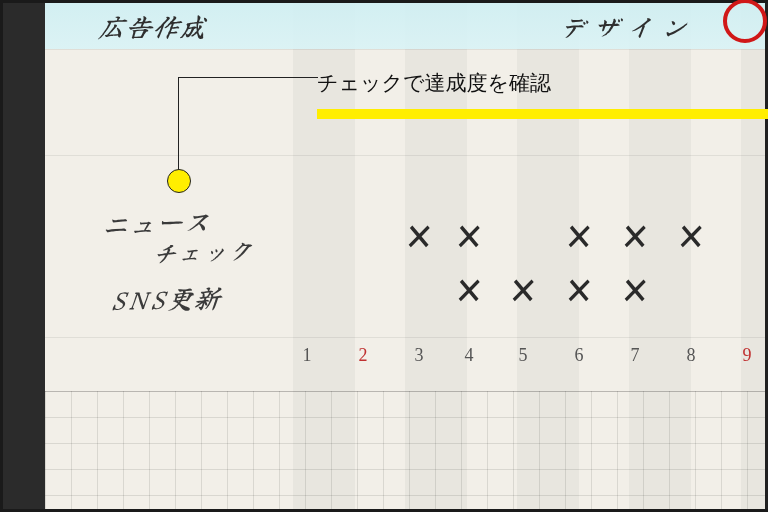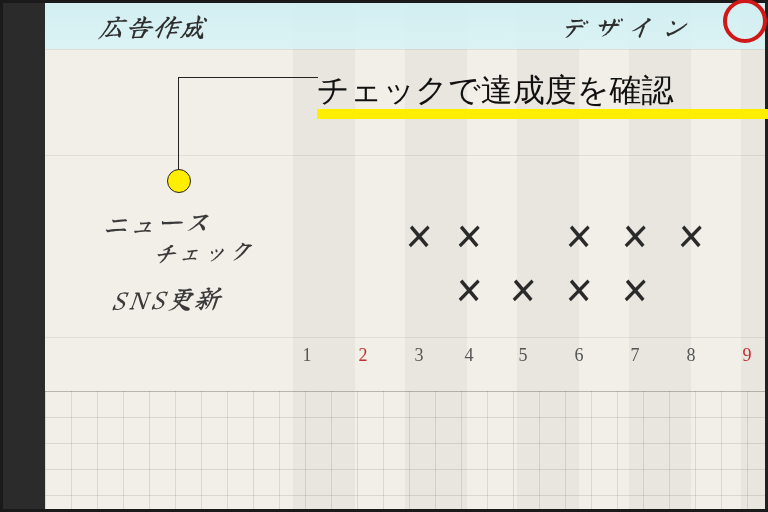--- a/index.html
+++ b/index.html
@@ -83,21 +83,21 @@
     height: 36px;
     border: 4px solid #d01818;
     border-radius: 50%;
     background: transparent;
   }
   
   .callout-text {
     position: absolute;
     top: 66px;
     left: 272px;
-    font-size: 32px;
+    font-size: 21px;
     color: #111;
     white-space: nowrap;
   }
   .callout-underline {
     position: absolute;
     top: 106px;
     left: 272px;
     width: 470px;
     height: 10px;
     background: #ffee00;

